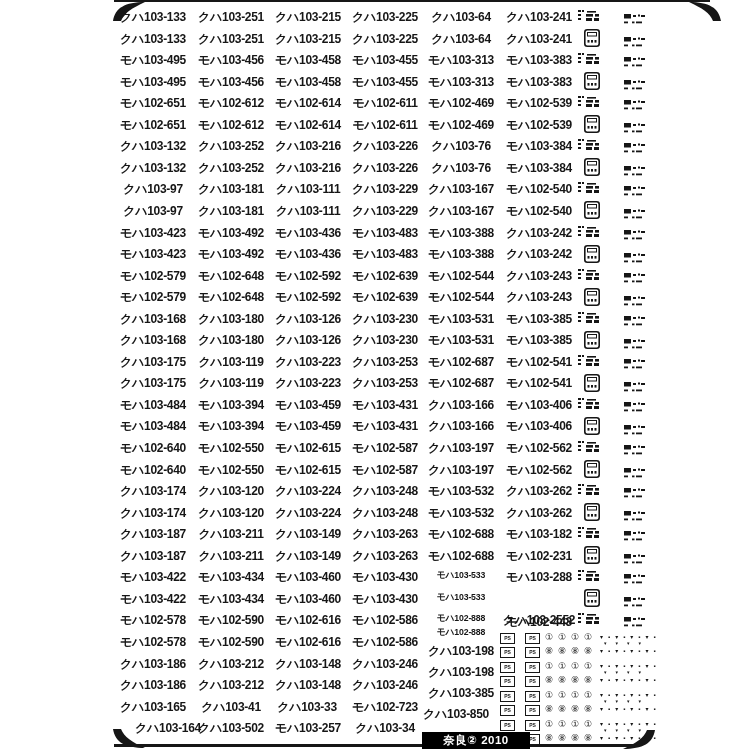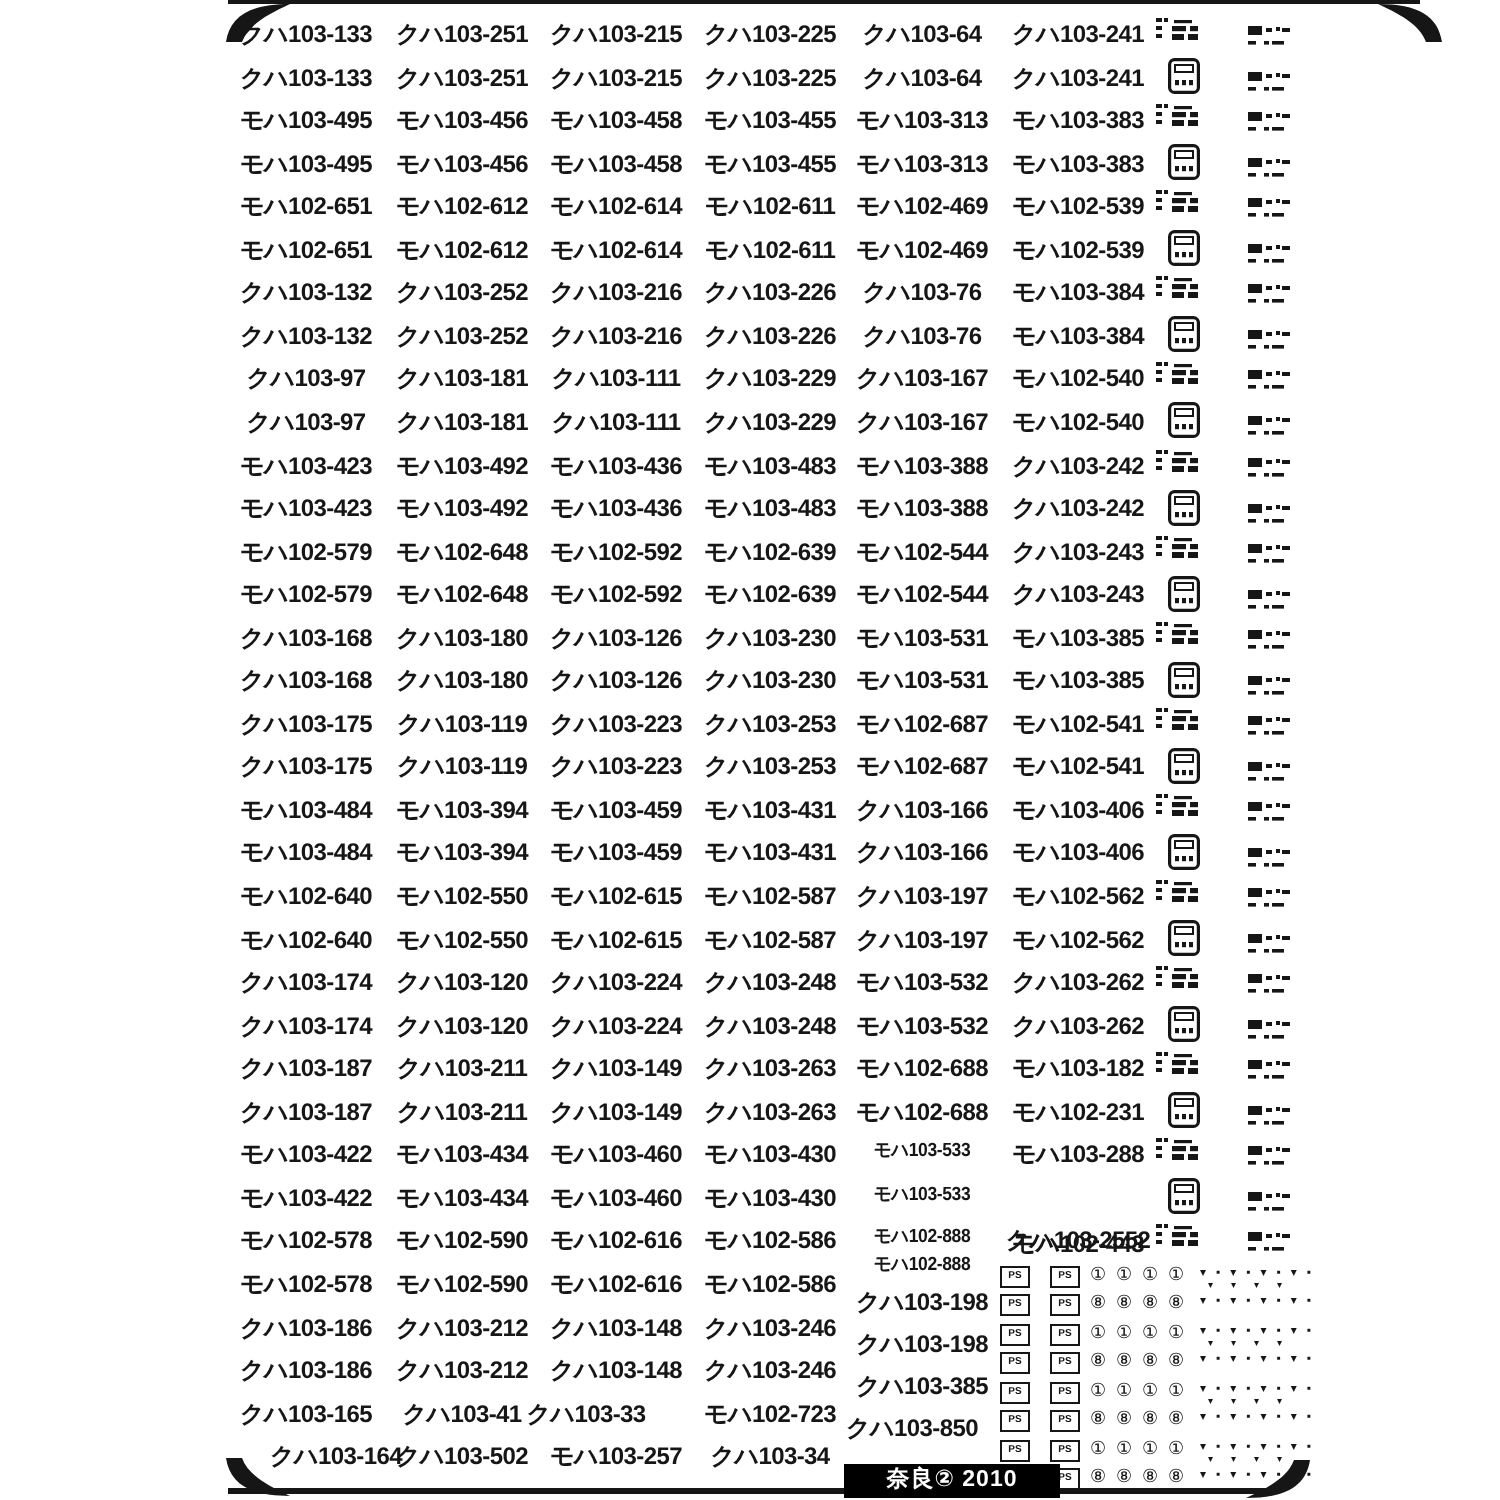--- a/index.html
+++ b/index.html
@@ -222,21 +222,21 @@
       <span class="cell" style="left: 153px; top: 655.5px;">クハ103-186</span>
       <span class="cell" style="left: 231px; top: 655.5px;">クハ103-212</span>
       <span class="cell" style="left: 308px; top: 655.5px;">クハ103-148</span>
       <span class="cell" style="left: 385px; top: 655.5px;">クハ103-246</span>
       <span class="cell" style="left: 153px; top: 677.05px;">クハ103-186</span>
       <span class="cell" style="left: 231px; top: 677.05px;">クハ103-212</span>
       <span class="cell" style="left: 308px; top: 677.05px;">クハ103-148</span>
       <span class="cell" style="left: 385px; top: 677.05px;">クハ103-246</span>
       <span class="cell" style="left: 153px; top: 698.6px;">クハ103-165</span>
       <span class="cell" style="left: 231px; top: 698.6px; text-align: center;">クハ103-41</span>
-      <span class="cell" style="left: 293px; top: 698.6px;">クハ103-33</span>
+      <span class="cell" style="left: 307px; top: 698.6px;">クハ103-33</span>
       <span class="cell" style="left: 385px; top: 698.6px;">モハ102-723</span>
       <span class="cell" style="left: 168px; top: 720.15px; text-align: center;">クハ103-164</span>
       <span class="cell" style="left: 231px; top: 720.15px;">クハ103-502</span>
       <span class="cell" style="left: 308px; top: 720.15px;">モハ103-257</span>
       <span class="cell" style="left: 385px; top: 720.15px;">クハ103-34</span>
       <span class="cell condensed" style="left: 461px; top: 569px;">モハ103-533</span>
       <span class="cell condensed" style="left: 461px; top: 591px;">モハ103-533</span>
       <span class="cell condensed" style="left: 461px; top: 612px;">モハ102-888</span>
       <span class="cell condensed" style="left: 461px; top: 626px;">モハ102-888</span>
       <span class="cell" style="left: 461px; top: 643px;">クハ103-198</span>

